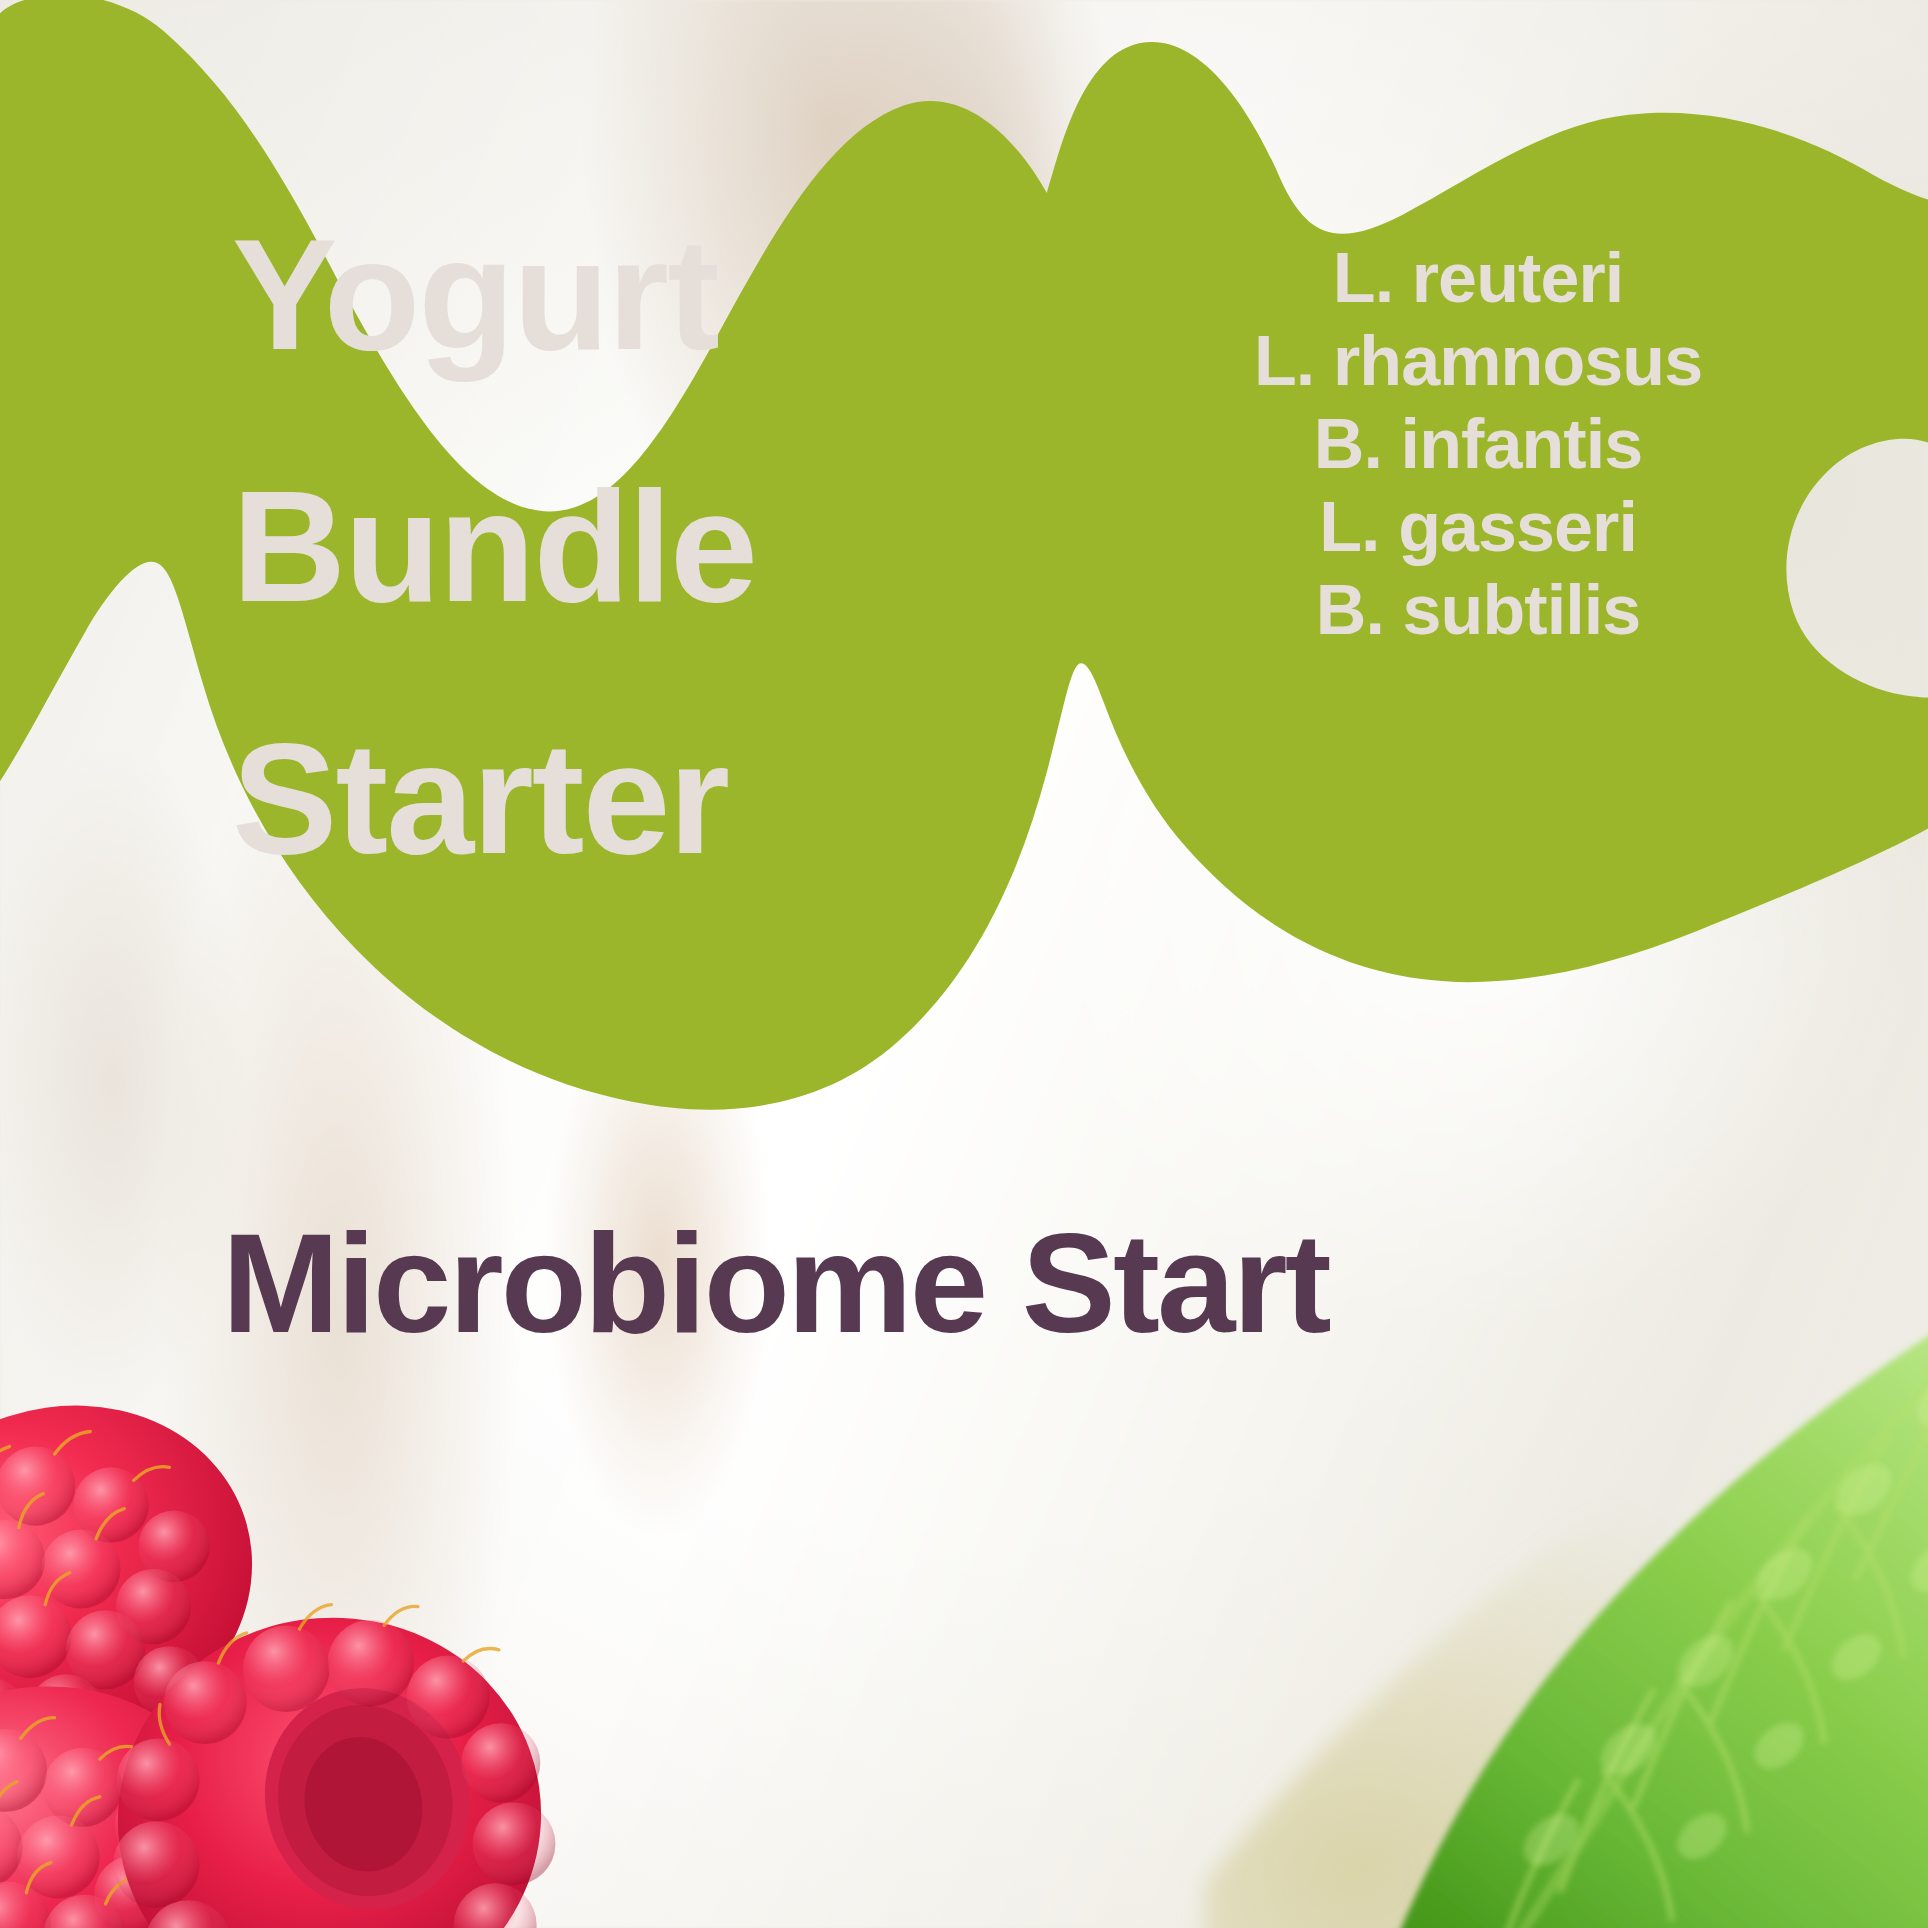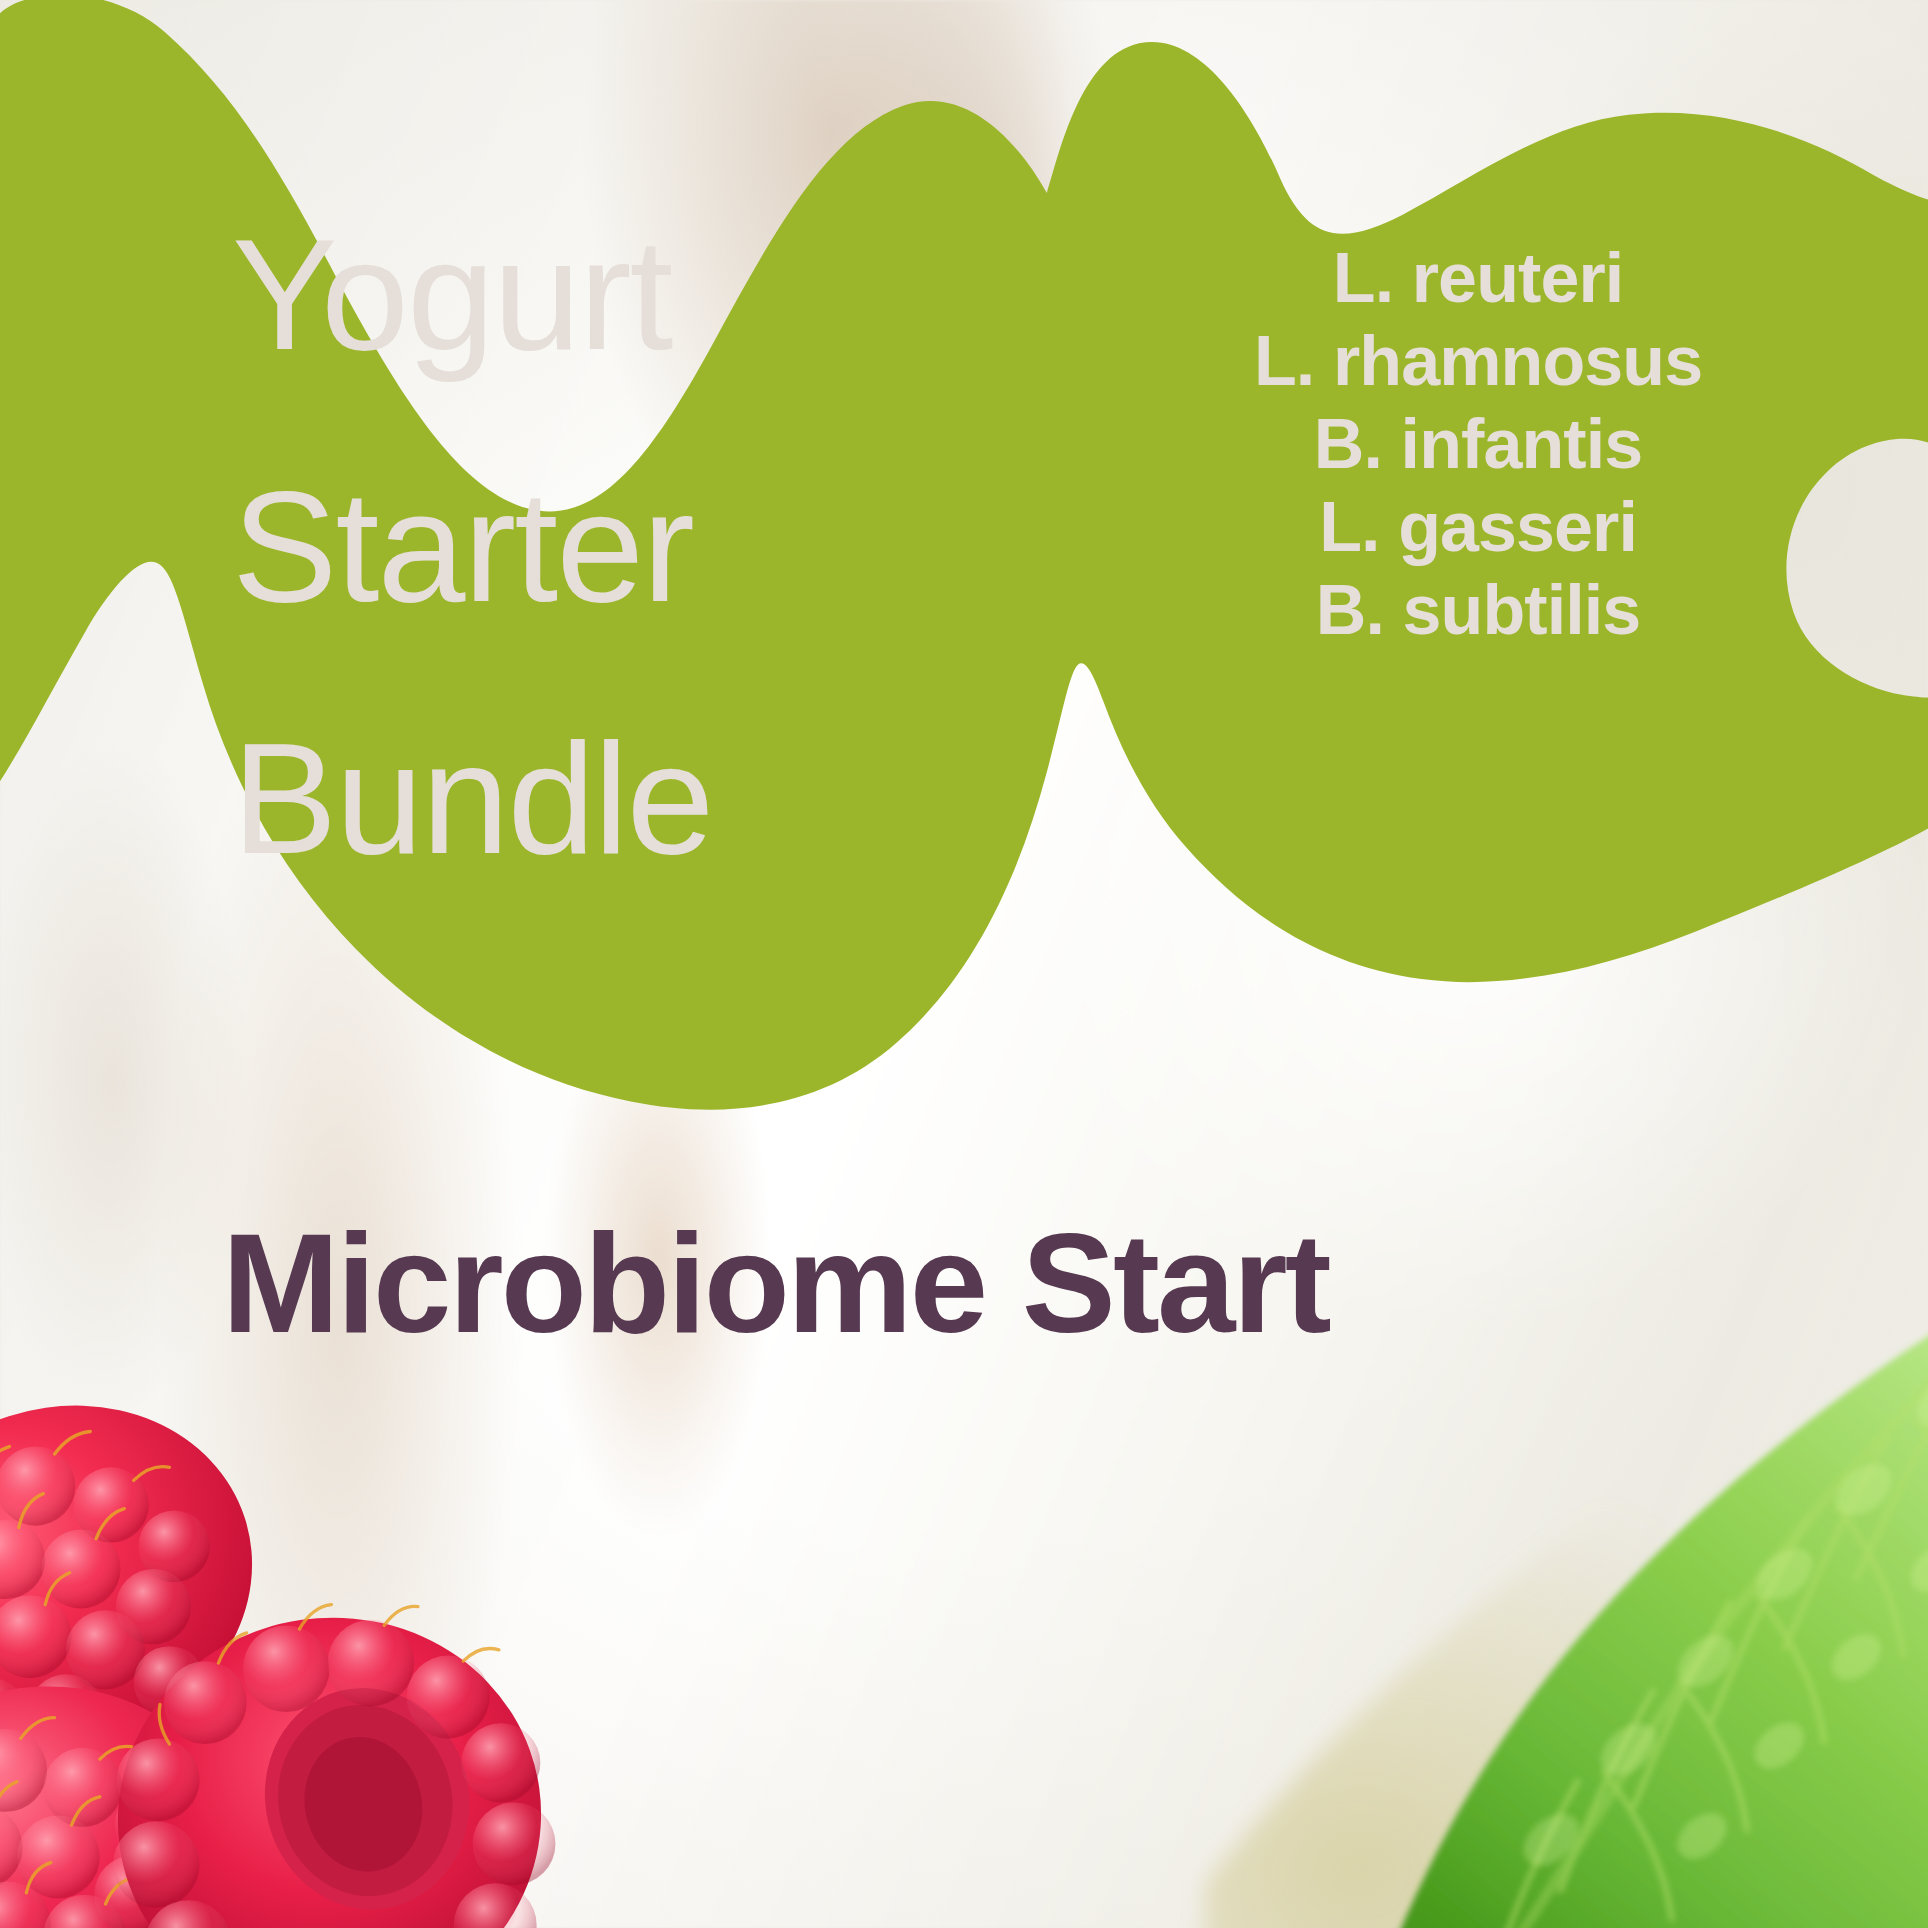--- a/index.html
+++ b/index.html
@@ -26,21 +26,21 @@
     position:absolute; inset:0;
     background:radial-gradient(ellipse 1412px 1318px at 50% 52%, rgba(255,255,255,0) 40%, rgba(228,224,214,.45) 100%);
   }
 
   
   #blob { position:absolute; left:0; top:0; width:1928px; height:1928px; }
 
   
   .headline {
     position:absolute; left:232px; top:168px;
-    font-size:158px; line-height:252px; font-weight:400;
+    font-size:158px; line-height:252px; font-weight:700;
     color:#e6dfd9; letter-spacing:-1.9px; white-space:nowrap;
   }
   .headline div { display:block; }
 
   .species {
     position:absolute; left:1254px; top:237px;
     font-size:70px; line-height:83px; font-weight:700;
     color:#e6dfd9; letter-spacing:-0.9px; white-space:nowrap;text-align:center;
   }
   .species div { display:block; }
@@ -92,22 +92,22 @@
            C 560,1148 460,1092 378,1008
            C 300,928 246,830 216,728
            C 196,660 186,612 170,600
            C 152,586 120,620 90,672
            C 60,724 28,786 0,830
            Z"></path>
 </svg>
 
 <div class="headline">
   <div>Yogurt</div>
+  <div>Bundle</div>
   <div>Starter</div>
-  <div>Bundle</div>
 </div>
 
 <div class="species">
   <div>L. reuteri</div>
   <div>L. rhamnosus</div>
   <div>B. infantis</div>
   <div>L. gasseri</div>
   <div>B. subtilis</div>
 </div>
 

